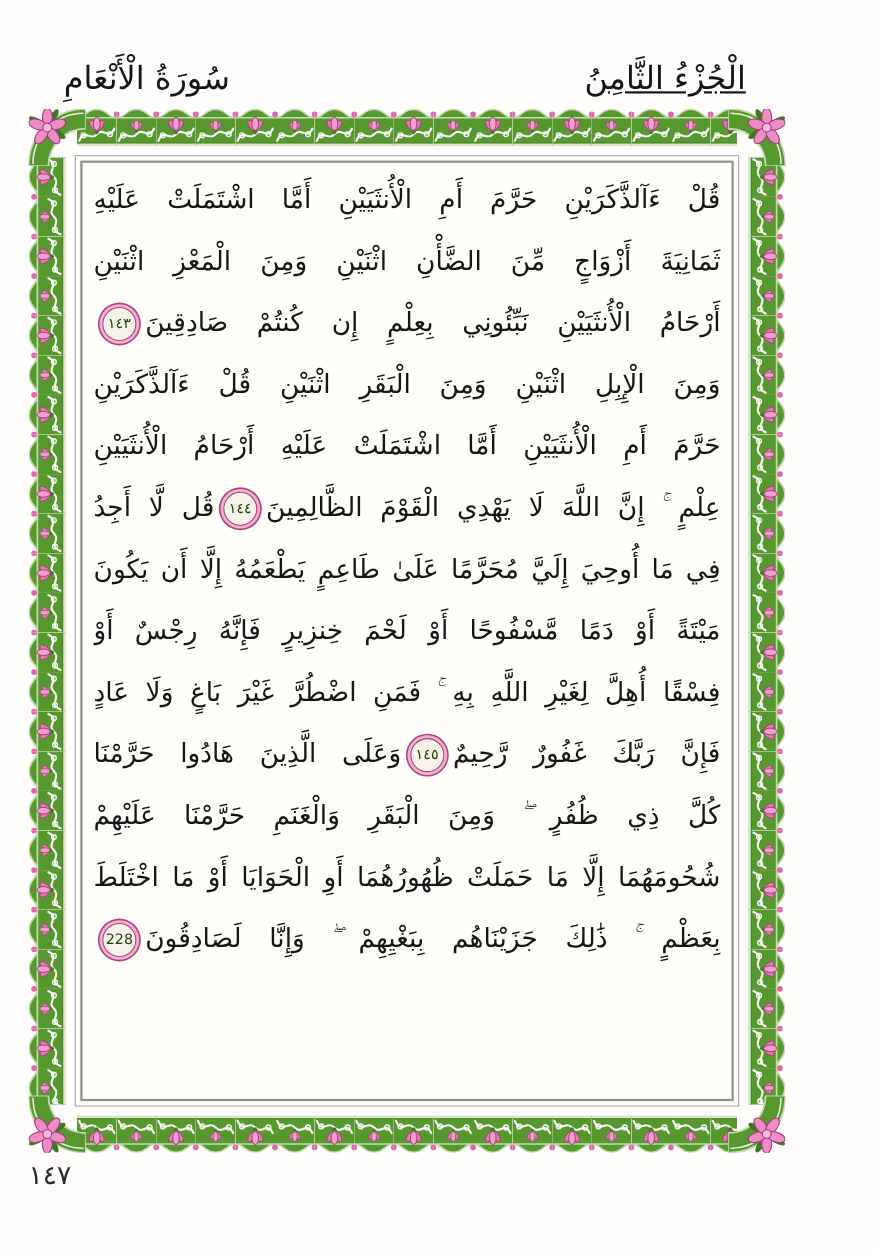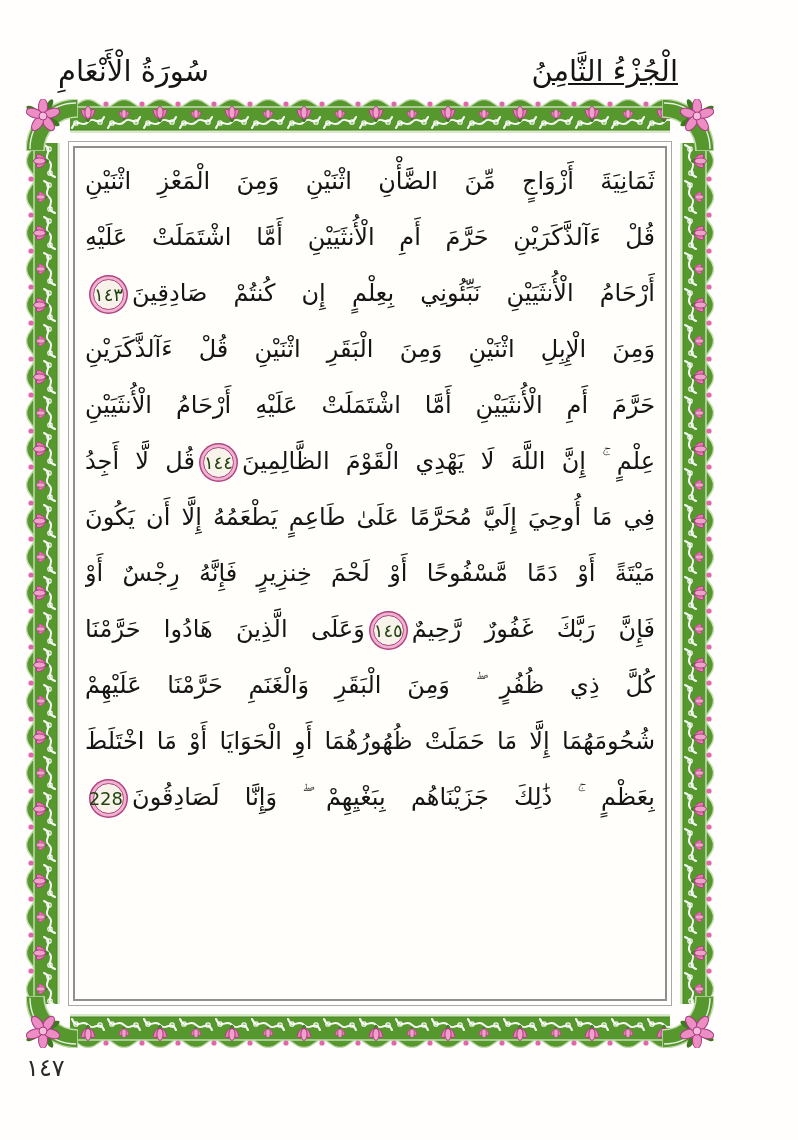--- a/index.html
+++ b/index.html
@@ -69,21 +69,21 @@
     white-space:nowrap;
   }
   .qt:empty { display:none; }
   .verse-marker:empty { display:none; }
   .verse-marker {
     display:inline-block; width:31px; height:31px; line-height:29px;
     border-radius:50%;
     background:#f7f3ea;
     border:1px solid var(--marker-ring, #b2437f);
     box-shadow: 0 0 0 2.5px #eeb3d2, 0 0 0 4px var(--marker-ring, #b2437f);
-    font-size:18px; text-align:center; text-align-last:center;
+    font-size:13px; text-align:center; text-align-last:center;
     color:#21430f; vertical-align:middle; margin:0 8px;
   }
 
   
   .pageno {
     position:absolute; left:26px; width:688px; top:1054px;
     text-align:left; font-size:24px; color:#2a2a2a; direction:rtl;
   }
 </style>
 </head>
@@ -1715,28 +1715,29 @@
           <ellipse cx="17" cy="8" rx="4.5" ry="8.5" fill="#ec8ec4" stroke="#a93980" stroke-width="1" transform="rotate(72 17 17)"></ellipse>
           <ellipse cx="17" cy="8" rx="4.5" ry="8.5" fill="#ec8ec4" stroke="#a93980" stroke-width="1" transform="rotate(144 17 17)"></ellipse>
           <ellipse cx="17" cy="8" rx="4.5" ry="8.5" fill="#ec8ec4" stroke="#a93980" stroke-width="1" transform="rotate(216 17 17)"></ellipse>
           <ellipse cx="17" cy="8" rx="4.5" ry="8.5" fill="#ec8ec4" stroke="#a93980" stroke-width="1" transform="rotate(288 17 17)"></ellipse>
           <circle cx="17" cy="17" r="4" fill="#f4bcdb" stroke="#a93980" stroke-width="1"></circle>
         </g>
       </svg></div>
 
   <div class="textbox">
     <div class="textbox-inner qtext">
+      <div class="qline"><span class="qt">قُلْ ءَآلذَّكَرَيْنِ حَرَّمَ أَمِ الْأُنثَيَيْنِ أَمَّا اشْتَمَلَتْ عَلَيْهِ</span></div>
       <div class="qline"><span class="qt">ثَمَانِيَةَ أَزْوَاجٍ مِّنَ الضَّأْنِ اثْنَيْنِ وَمِنَ الْمَعْزِ اثْنَيْنِ</span></div>
-      <div class="qline"><span class="qt">قُلْ ءَآلذَّكَرَيْنِ حَرَّمَ أَمِ الْأُنثَيَيْنِ أَمَّا اشْتَمَلَتْ عَلَيْهِ</span></div>
       <div class="qline"><span class="qt">أَرْحَامُ الْأُنثَيَيْنِ نَبِّئُونِي بِعِلْمٍ إِن كُنتُمْ صَادِقِينَ</span><span class="verse-marker">١٤٣</span></div>
       <div class="qline"><span class="qt">وَمِنَ الْإِبِلِ اثْنَيْنِ وَمِنَ الْبَقَرِ اثْنَيْنِ قُلْ ءَآلذَّكَرَيْنِ</span></div>
       <div class="qline"><span class="qt">حَرَّمَ أَمِ الْأُنثَيَيْنِ أَمَّا اشْتَمَلَتْ عَلَيْهِ أَرْحَامُ الْأُنثَيَيْنِ</span></div>
       <div class="qline"><span class="qt">عِلْمٍ ۚ إِنَّ اللَّهَ لَا يَهْدِي الْقَوْمَ الظَّالِمِينَ</span><span class="verse-marker">١٤٤</span><span class="qt">قُل لَّا أَجِدُ</span></div>
       <div class="qline"><span class="qt">فِي مَا أُوحِيَ إِلَيَّ مُحَرَّمًا عَلَىٰ طَاعِمٍ يَطْعَمُهُ إِلَّا أَن يَكُونَ</span></div>
       <div class="qline"><span class="qt">مَيْتَةً أَوْ دَمًا مَّسْفُوحًا أَوْ لَحْمَ خِنزِيرٍ فَإِنَّهُ رِجْسٌ أَوْ</span></div>
+      <div class="qline"><span class="qt">فِسْقًا أُهِلَّ لِغَيْرِ اللَّهِ بِهِ ۚ فَمَنِ اضْطُرَّ غَيْرَ بَاغٍ وَلَا عَادٍ</span></div>
       <div class="qline"><span class="qt">فَإِنَّ رَبَّكَ غَفُورٌ رَّحِيمٌ</span><span class="verse-marker">١٤٥</span><span class="qt">وَعَلَى الَّذِينَ هَادُوا حَرَّمْنَا</span></div>
       <div class="qline"><span class="qt">كُلَّ ذِي ظُفُرٍ ۖ وَمِنَ الْبَقَرِ وَالْغَنَمِ حَرَّمْنَا عَلَيْهِمْ</span></div>
       <div class="qline"><span class="qt">شُحُومَهُمَا إِلَّا مَا حَمَلَتْ ظُهُورُهُمَا أَوِ الْحَوَايَا أَوْ مَا اخْتَلَطَ</span></div>
       <div class="qline"><span class="qt">بِعَظْمٍ ۚ ذَٰلِكَ جَزَيْنَاهُم بِبَغْيِهِمْ ۖ وَإِنَّا لَصَادِقُونَ</span><span class="verse-marker">228</span></div>
     </div>
   </div>
 </div>
 
 <div class="pageno">١٤٧</div>
 

